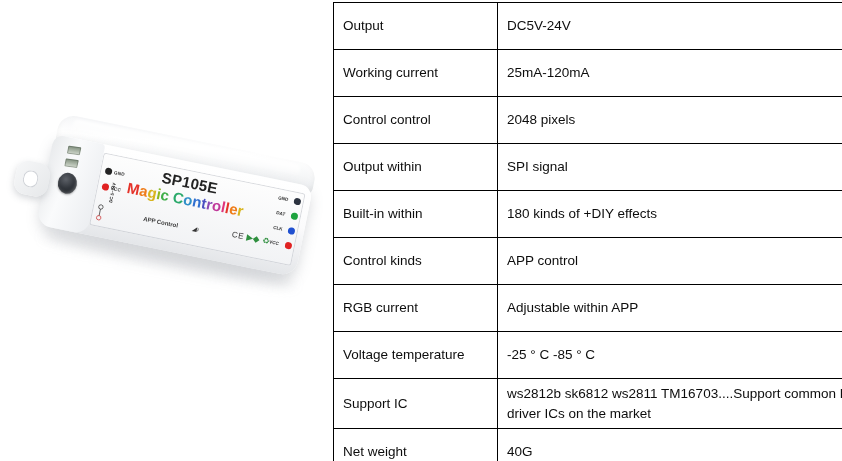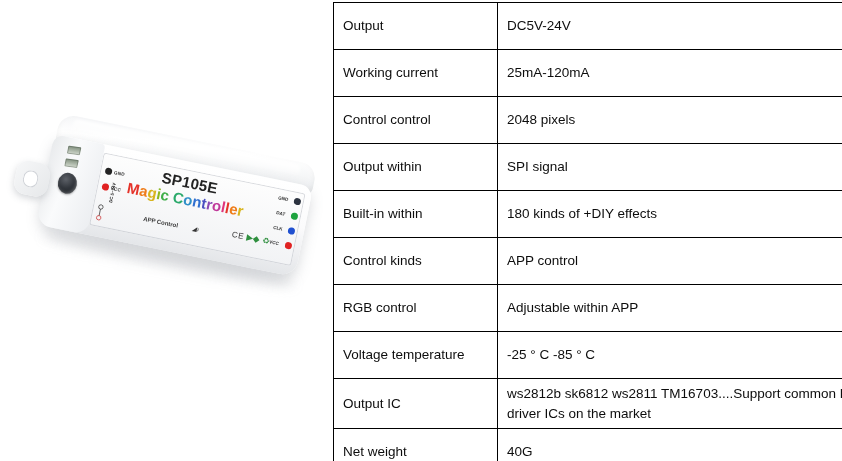--- a/index.html
+++ b/index.html
@@ -332,29 +332,29 @@
       </tr>
       <tr class="r-tall">
         <td class="k">Built-in within</td>
         <td class="v">180 kinds of +DIY effects</td>
       </tr>
       <tr class="r-tall">
         <td class="k">Control kinds</td>
         <td class="v">APP control</td>
       </tr>
       <tr class="r-tall">
-        <td class="k">RGB control</td>
+        <td class="k">RGB current</td>
         <td class="v">Adjustable within APP</td>
       </tr>
       <tr class="r-tall">
         <td class="k">Voltage temperature</td>
         <td class="v">-25 ° C -85 ° C</td>
       </tr>
       <tr class="r-double">
-        <td class="k">Output IC</td>
+        <td class="k">Support IC</td>
         <td class="v">ws2812b sk6812 ws2811 TM16703....Support common LED driver ICs on the market</td>
       </tr>
       <tr class="r-tall">
         <td class="k">Net weight</td>
         <td class="v">40G</td>
       </tr>
     </tbody>
 </table>
 
 </body></html>

